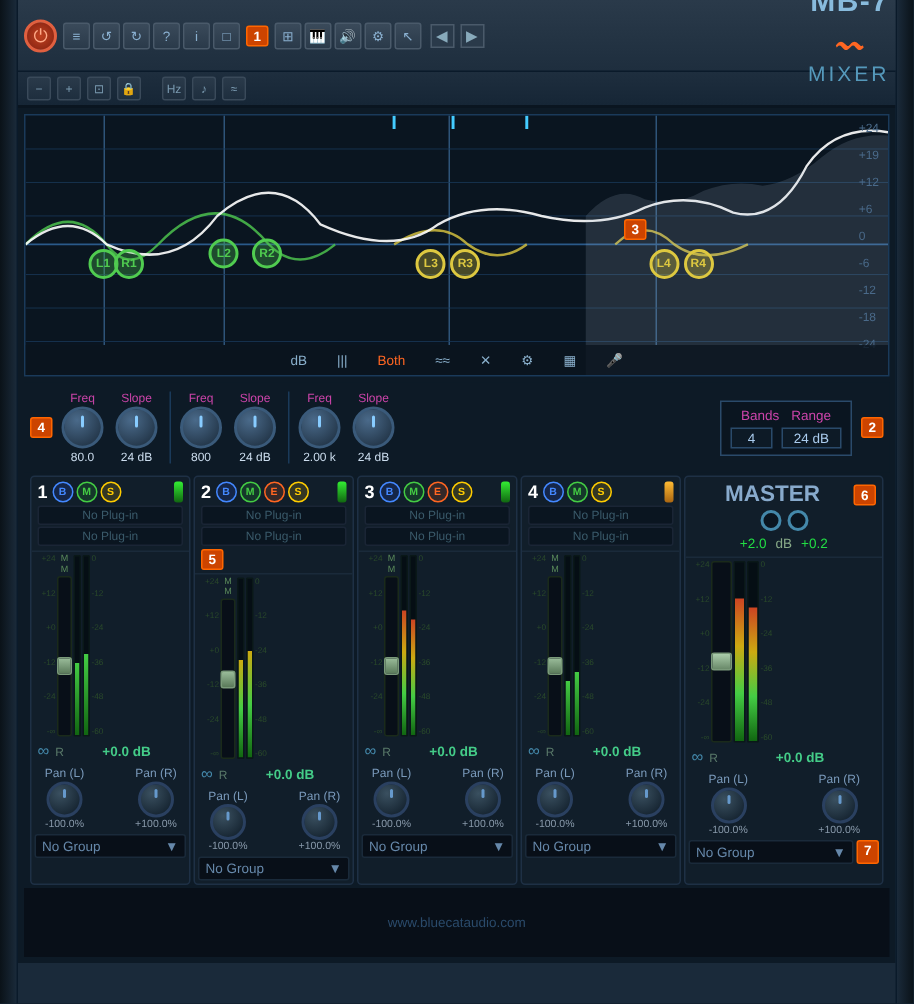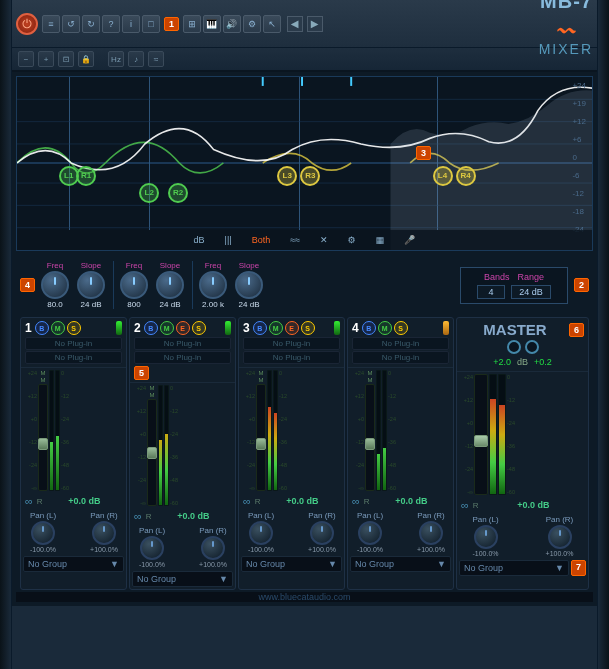--- a/index.html
+++ b/index.html
@@ -166,21 +166,21 @@
       position: absolute;
       border-radius: 50%;
       width: 20px; height: 20px;
       display: flex; align-items: center; justify-content: center;
       font-size: 8px; font-weight: bold;
       cursor: pointer;
       transform: translate(-50%, -50%);
       border: 2px solid;
     }
     .band-1 { background: rgba(80,200,80,0.3); border-color: #50cc50; color: #50cc50; }
-    .band-2 { background: rgba(80,200,80,0.3); border-color: #50cc50; color: #50cc50; margin-top: 24px; }
+    .band-2 { background: rgba(80,200,80,0.3); border-color: #50cc50; color: #50cc50; }
     .band-3 { background: rgba(220,200,60,0.3); border-color: #ddc840; color: #ddc840; }
     .band-4 { background: rgba(220,200,60,0.3); border-color: #ddc840; color: #ddc840; }
 
     
     .eq-svg {
       position: absolute; top: 0; left: 0; width: 100%; height: 100%;
     }
 
     
     .vline {
@@ -241,21 +241,21 @@
       color: white;
       border: 1px solid #ff6600;
       border-radius: 2px;
       padding: 1px 4px;
       font-size: 9px; font-weight: bold;
     }
 
     .website {
       text-align: center;
       font-size: 9px; color: #2a4a6a;
-      padding: 0;
+      padding: 18px;
       background: #080f18;
     }
 
     
     .side-panel-left {
       position: absolute;
       left: 0; top: 0; bottom: 0;
       width: 12px;
       background: linear-gradient(to right, #0a1218, #1a2a3a);
       border-right: 1px solid #0a1a2a;
@@ -573,21 +573,21 @@
           <div class="knob"></div>
           <span style="font-size:8px;color:#ccddee;">2.00 k</span>
         </div>
         <div style="display:flex;flex-direction:column;align-items:center;gap:1px;">
           <span style="font-size:8px;color:#cc44aa;">Slope</span>
           <div class="knob"></div>
           <span style="font-size:8px;color:#ccddee;">24 dB</span>
         </div>
       </div>
 
-      <div style="margin-left:auto;background:#0a1520;border:1px solid #2a4a6a;padding:4px 16px;display:flex;flex-direction:column;gap:3px;align-items:center;">
+      <div style="margin-left:auto;background:#0a1520;border:1px solid #2a4a6a;padding:4px 6px;display:flex;flex-direction:column;gap:3px;align-items:center;">
         <div style="display:flex;gap:8px;">
           <span style="font-size:9px;color:#cc44aa;">Bands</span>
           <span style="font-size:9px;color:#cc44aa;">Range</span>
         </div>
         <div style="display:flex;gap:6px;">
           <div style="background:#0d1a26;border:1px solid #2a4a6a;padding:1px 6px;font-size:9px;color:#aaccee;min-width:28px;text-align:center;cursor:pointer;">4</div>
           <div style="background:#0d1a26;border:1px solid #2a4a6a;padding:1px 6px;font-size:9px;color:#aaccee;min-width:40px;text-align:center;cursor:pointer;">24 dB</div>
         </div>
       </div>
 

